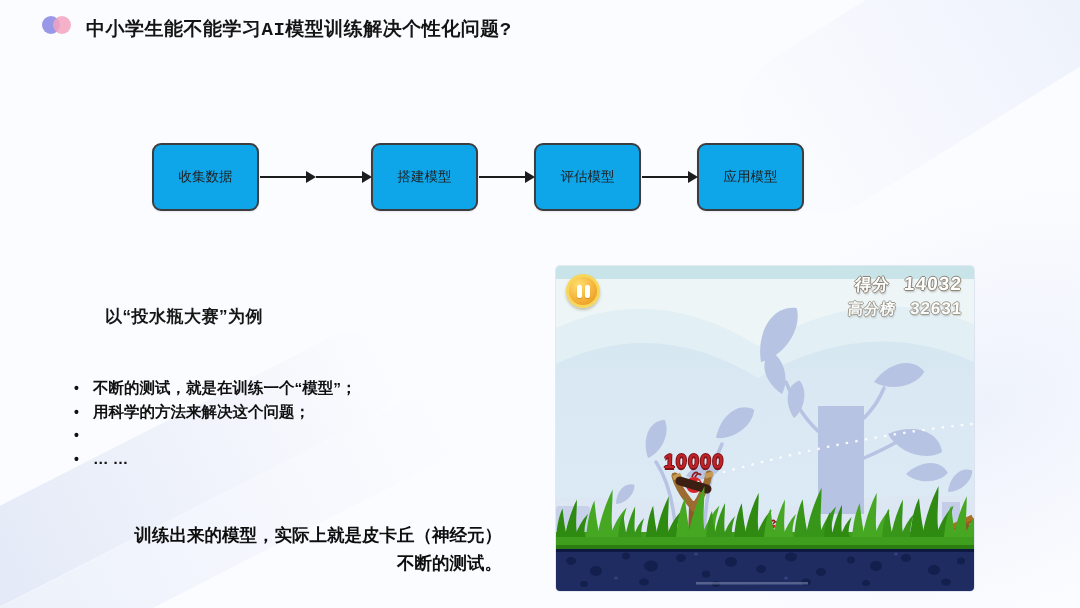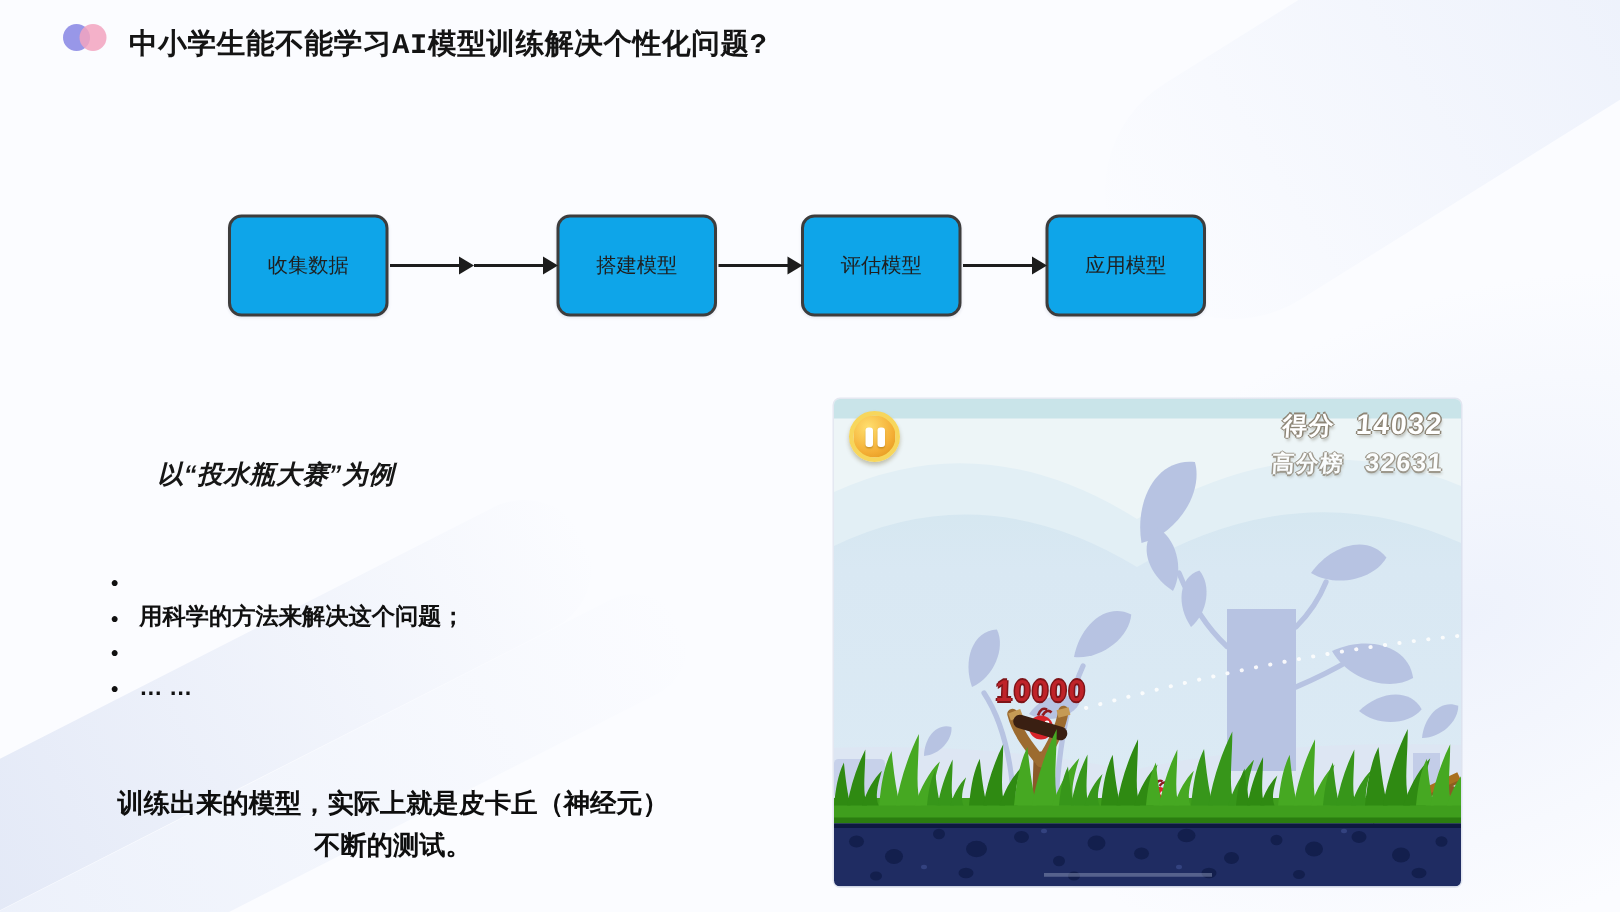--- a/index.html
+++ b/index.html
@@ -24,25 +24,25 @@
   .slide-title{font-size:19px;font-weight:700;letter-spacing:.5px;color:#141414;}
   
   .flowchart{position:absolute;left:152px;top:143px;display:flex;align-items:center;}
   .flow-box{width:103px;height:64px;background:#0ea5e9;border:2px solid #3d3d3d;border-radius:9px;
             display:flex;align-items:center;justify-content:center;font-size:13.5px;color:#1f1f1f;
             box-shadow:0 1px 2px rgba(80,90,130,.12);}
   .flow-arrow{width:54px;height:2px;background:#1c1c1c;position:relative;margin:0 1px;}
   .flow-arrow::after{content:"";position:absolute;right:-2px;top:-5px;width:0;height:0;
             border-left:10px solid #1c1c1c;border-top:6px solid transparent;border-bottom:6px solid transparent;}
   
-  .example-heading{position:absolute;left:105px;top:305px;font-size:17px;font-weight:700;letter-spacing:.5px;font-style:italic;}
+  .example-heading{position:absolute;left:105px;top:305px;font-size:17px;font-weight:700;letter-spacing:.5px;}
   .bullet-list{position:absolute;left:74px;top:376px;width:450px;}
   .bullet-item{display:flex;gap:14px;line-height:23.5px;font-size:15.5px;font-weight:700;color:#101010;}
   .bullet-dot{font-size:14px;transform:translateY(1px);}
-  .conclusion{position:absolute;left:22px;top:521px;width:480px;text-align:center;
+  .conclusion{position:absolute;left:22px;top:521px;width:480px;text-align:right;
               font-size:17.5px;font-weight:700;line-height:28px;color:#0e0e0e;}
   
   .game-panel{position:absolute;left:556px;top:266px;width:418px;height:325px;border-radius:4px;
               overflow:hidden;box-shadow:0 0 0 1px rgba(160,170,200,.25);}
   .game-panel svg{position:absolute;left:0;top:0;}
   .pause-btn{position:absolute;left:10px;top:8px;width:34px;height:34px;border-radius:50%;
              background:radial-gradient(circle at 35% 28%,#ffdf6e,#f4ae35 62%,#dd8f16);
              border:3px solid #f7d65c;box-sizing:border-box;box-shadow:0 2px 3px rgba(90,70,10,.3);
              display:flex;align-items:center;justify-content:center;gap:3px;cursor:pointer;}
   .pause-bar{width:5px;height:13px;background:#fff;border-radius:2px;box-shadow:0 1px 1px rgba(120,80,0,.35);}
@@ -85,20 +85,21 @@
     <div class="flow-box">评估模型</div>
     <div class="flow-arrow"></div>
     <div class="flow-box">应用模型</div>
   </div>
 
   <div class="example-heading">以“投水瓶大赛”为例</div>
 
   <div class="bullet-list">
     <div class="bullet-item">
       <span class="bullet-dot">•</span>
+      <span class="bullet-text">不断的测试，就是在训练一个“模型”；</span>
     </div>
     <div class="bullet-item">
       <span class="bullet-dot">•</span>
       <span class="bullet-text">用科学的方法来解决这个问题；</span>
     </div>
     <div class="bullet-item">
       <span class="bullet-dot">•</span>
     </div>
     <div class="bullet-item">
       <span class="bullet-dot">•</span>

